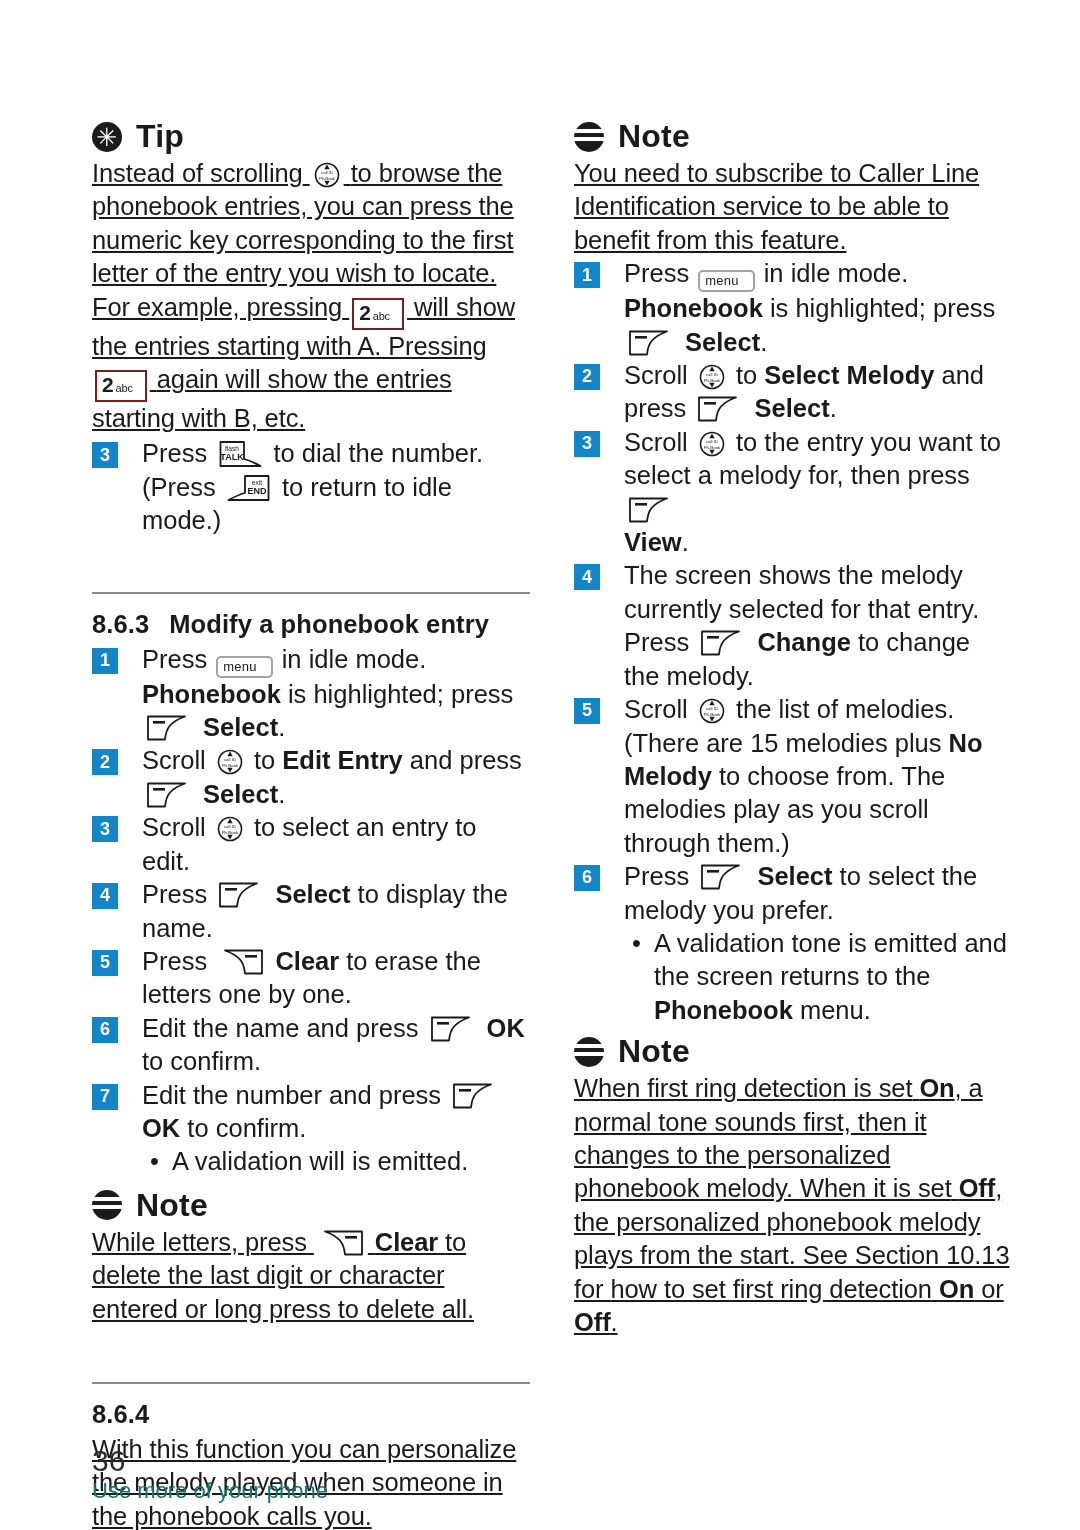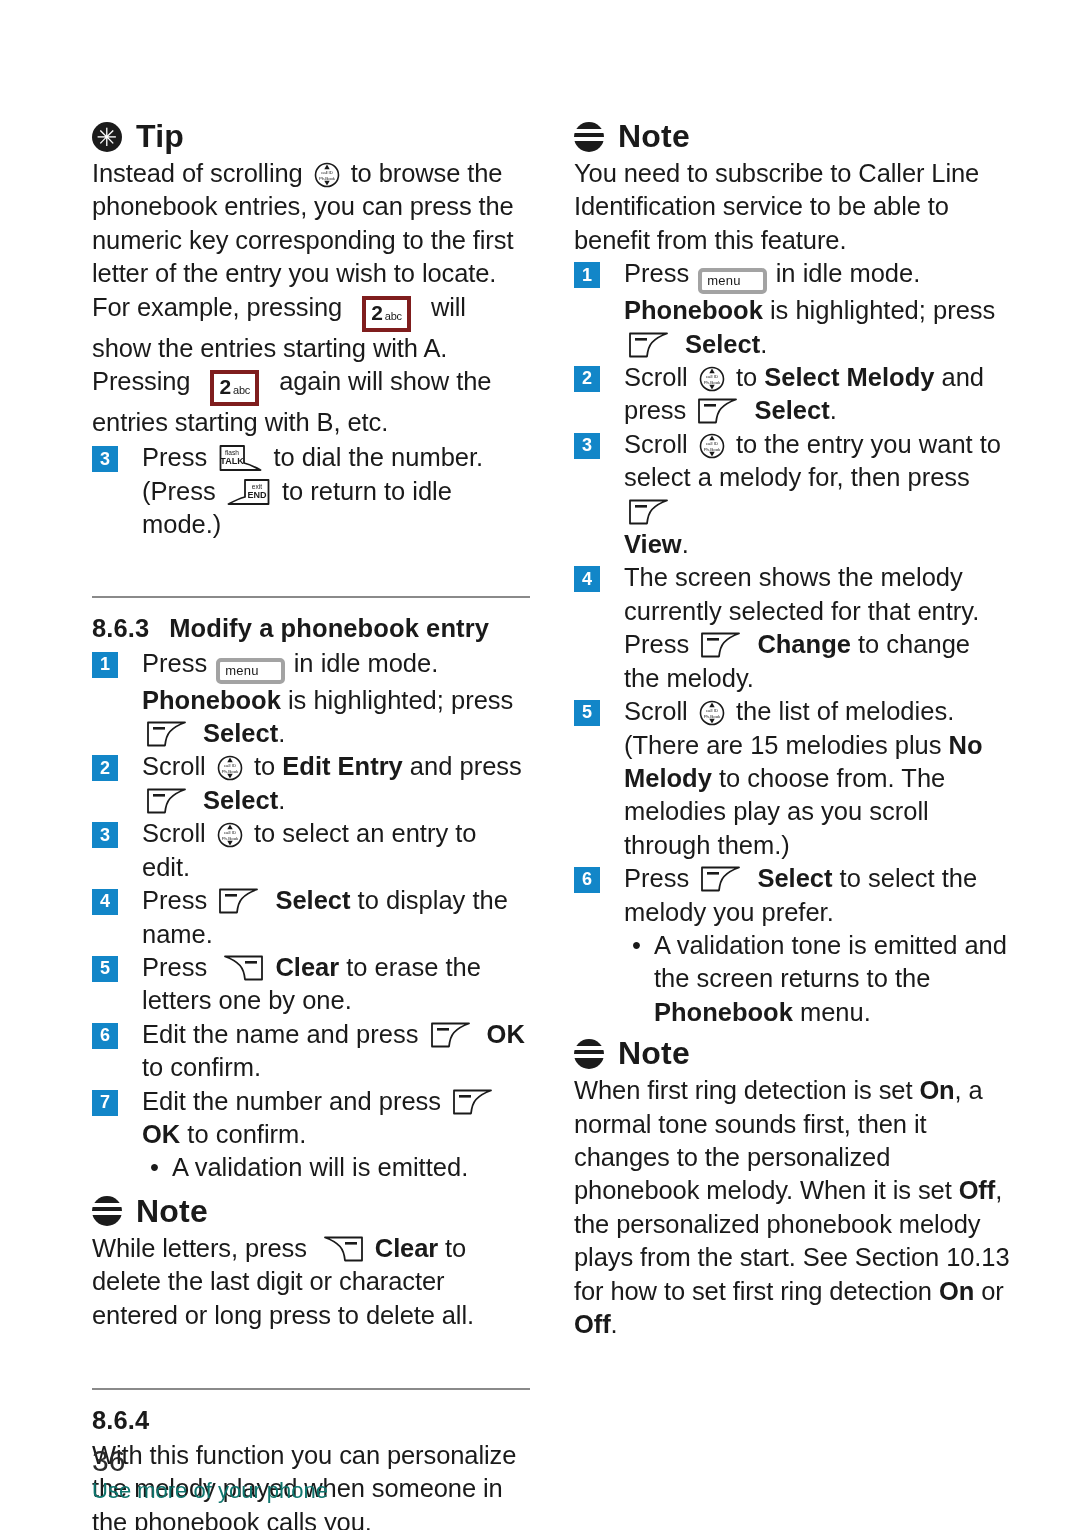--- a/index.html
+++ b/index.html
@@ -35,20 +35,21 @@
   p, div.line {
     margin: 0;
   }
 
   
   .para {
     font-size: 25.5px;
     line-height: 33.4px;
     letter-spacing: -0.1px;
     font-weight: 400;
+    text-decoration: underline;
   }
 
   
   .callout-head {
     display: flex;
     align-items: center;
     gap: 14px;
     margin-bottom: 2px;
   }
   .callout-title {
@@ -140,35 +141,35 @@
   strong { font-weight: 700; }
 
   
   .key {
     display: inline-block;
     vertical-align: -5px;
     position: relative;
   }
   
   .key-menu {
-    border: 4px solid #a3a3a3;
+    border: 2px solid #a3a3a3;
     border-radius: 5px;
-    padding: 1px 22px 2px 5px;
+    padding: 1px 14px 2px 5px;
     font-size: 13px;
     line-height: 15px;
     font-weight: 400;
     letter-spacing: 0.2px;
     vertical-align: -3px;
     margin: 0 2px;
   }
   
   .key-num {
-    border: 4px solid #7f1d1d;
-    padding: 0px 5px 1px 5px;
-    margin: 0 13px;
+    border: 2px solid #7f1d1d;
+    padding: 0px 12px 1px 5px;
+    margin: 0 3px;
     vertical-align: -4px;
     line-height: 22px;
     white-space: nowrap;
   }
   .key-num b {
     font-size: 21px;
     font-weight: 700;
   }
   .key-num i {
     font-size: 11px;

